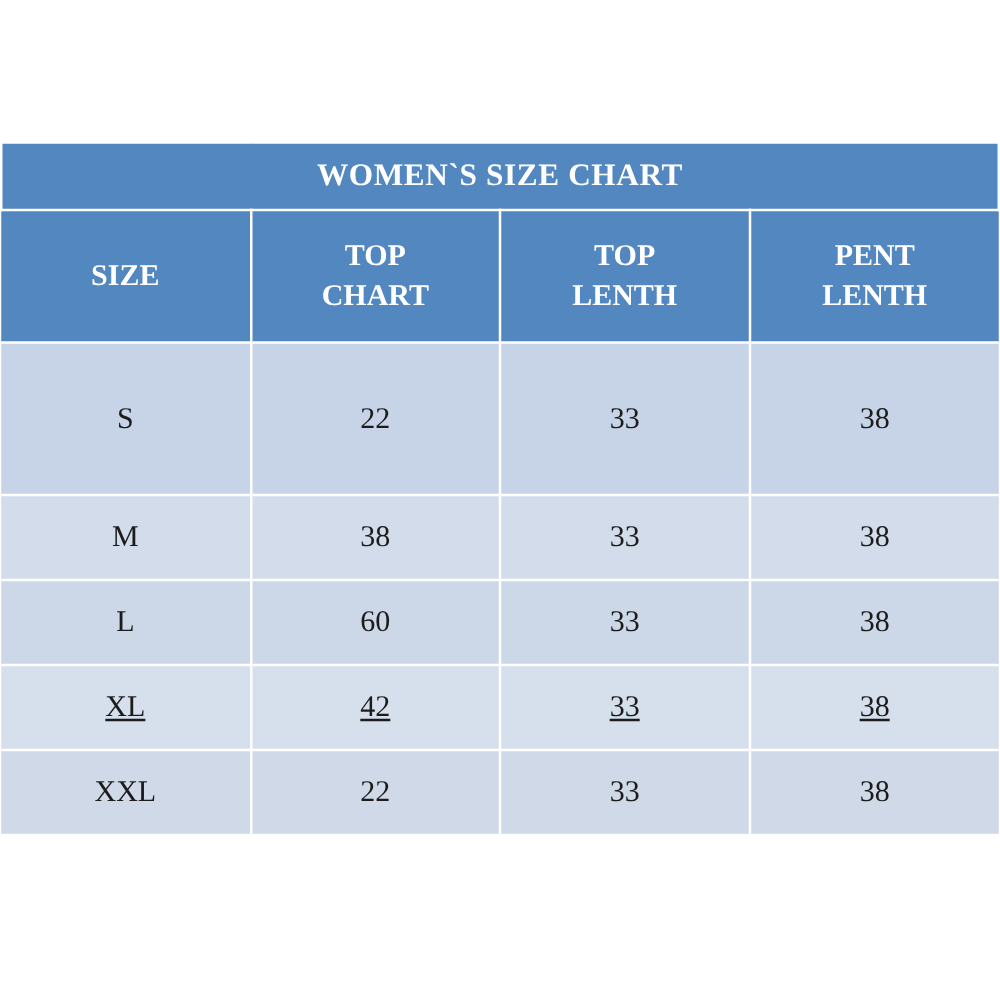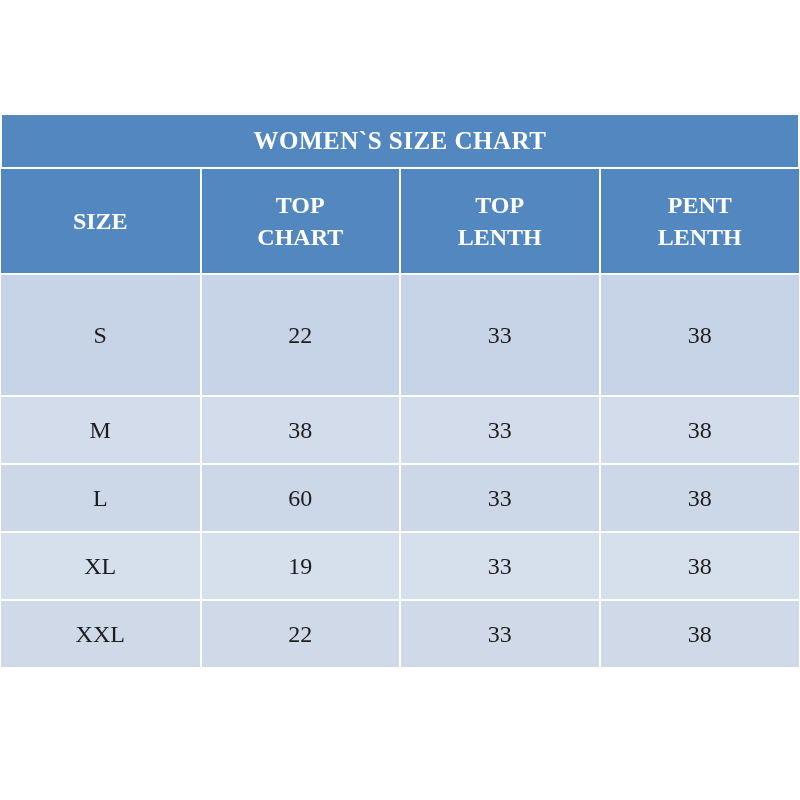--- a/index.html
+++ b/index.html
@@ -68,21 +68,21 @@
     color: #1c1c1c;
     font-size: 24px;
     background: #cfd9e8;
   }
   .body-cell:first-child { border-left: none; }
   .body-cell:last-child  { border-right: none; }
 
   tr.row-s   .body-cell { height: 120px; background: #c7d3e6; }
   tr.row-m   .body-cell { height: 66px;  background: #d3dcea; }
   tr.row-l   .body-cell { height: 66px;  background: #ccd7e7; }
-  tr.row-xl  .body-cell { height: 66px;  background: #d6dfec; }
+  tr.row-xl  .body-cell { height: 66px;  background: #d6dfec; text-decoration: underline; }
   tr.row-xxl .body-cell { height: 66px;  background: #cfd9e8; }
 
   tr.row-xxl .body-cell { border-bottom: none; text-align: center; }
 </style>
 </head>
 <body>
 
 <div id="page">
   <div class="chart-wrap">
     <table class="size-chart">
@@ -121,21 +121,21 @@
           <td class="body-cell">38</td>
         </tr>
         <tr class="row-l">
           <td class="body-cell">L</td>
           <td class="body-cell">60</td>
           <td class="body-cell">33</td>
           <td class="body-cell">38</td>
         </tr>
         <tr class="row-xl">
           <td class="body-cell">XL</td>
-          <td class="body-cell">19</td>
+          <td class="body-cell">42</td>
           <td class="body-cell">33</td>
           <td class="body-cell">38</td>
         </tr>
         <tr class="row-xxl">
           <td class="body-cell">XXL</td>
           <td class="body-cell">22</td>
           <td class="body-cell">33</td>
           <td class="body-cell">38</td>
         </tr>
       </tbody>

